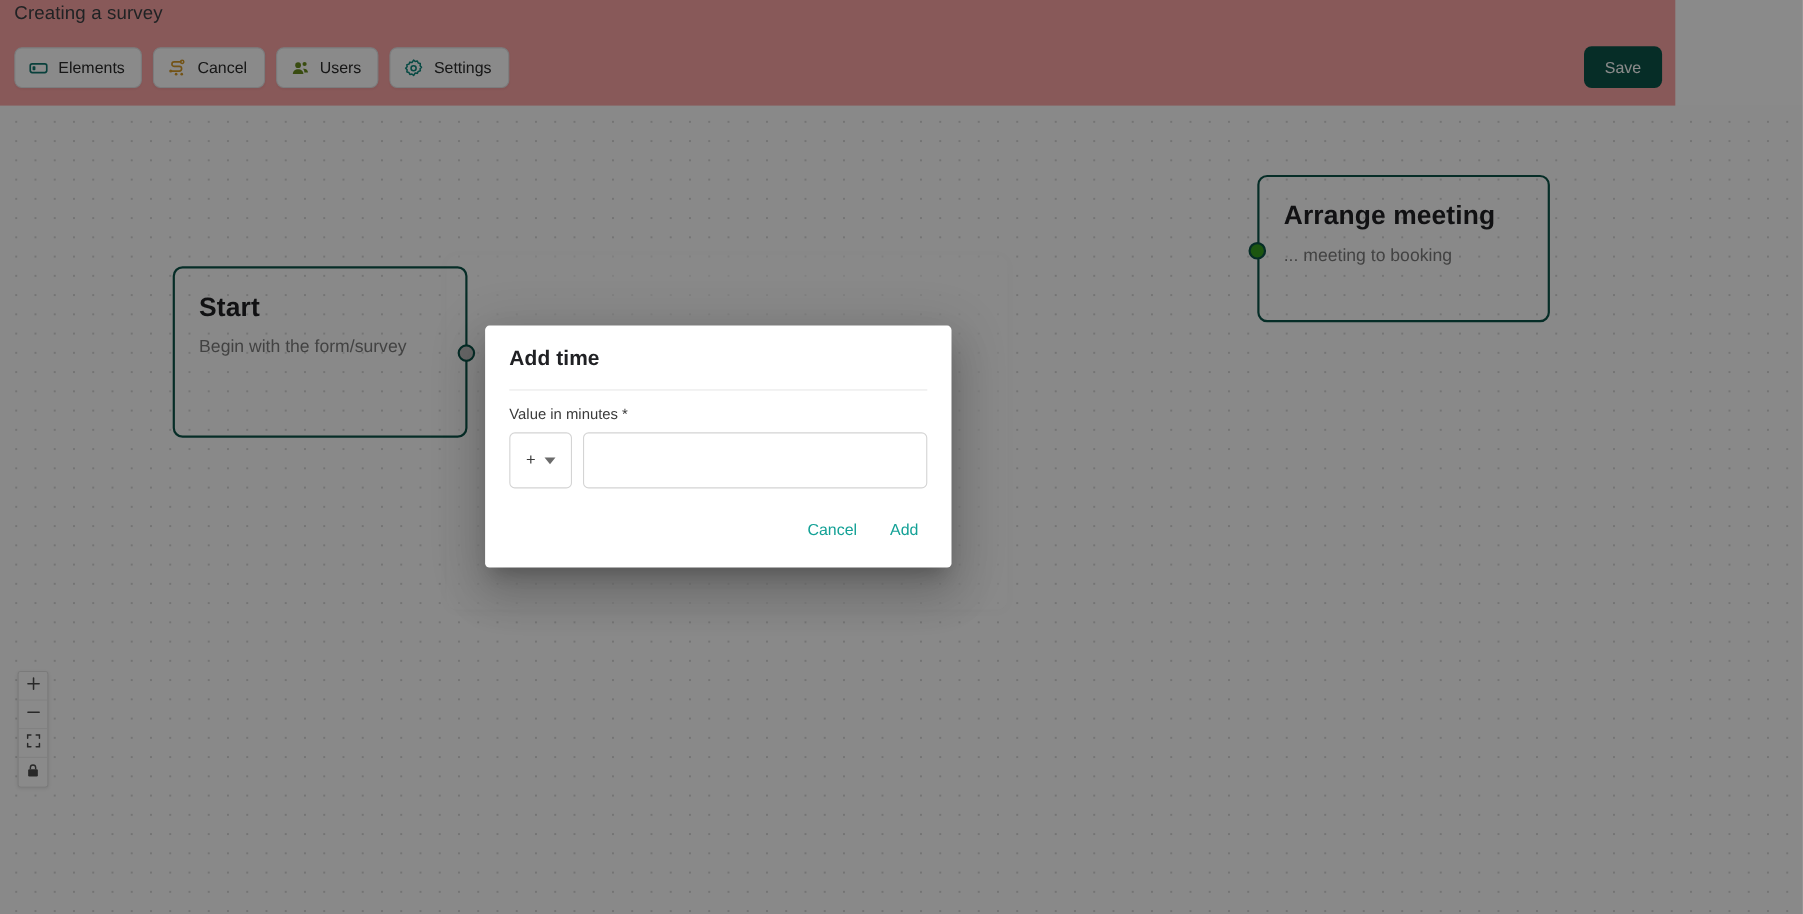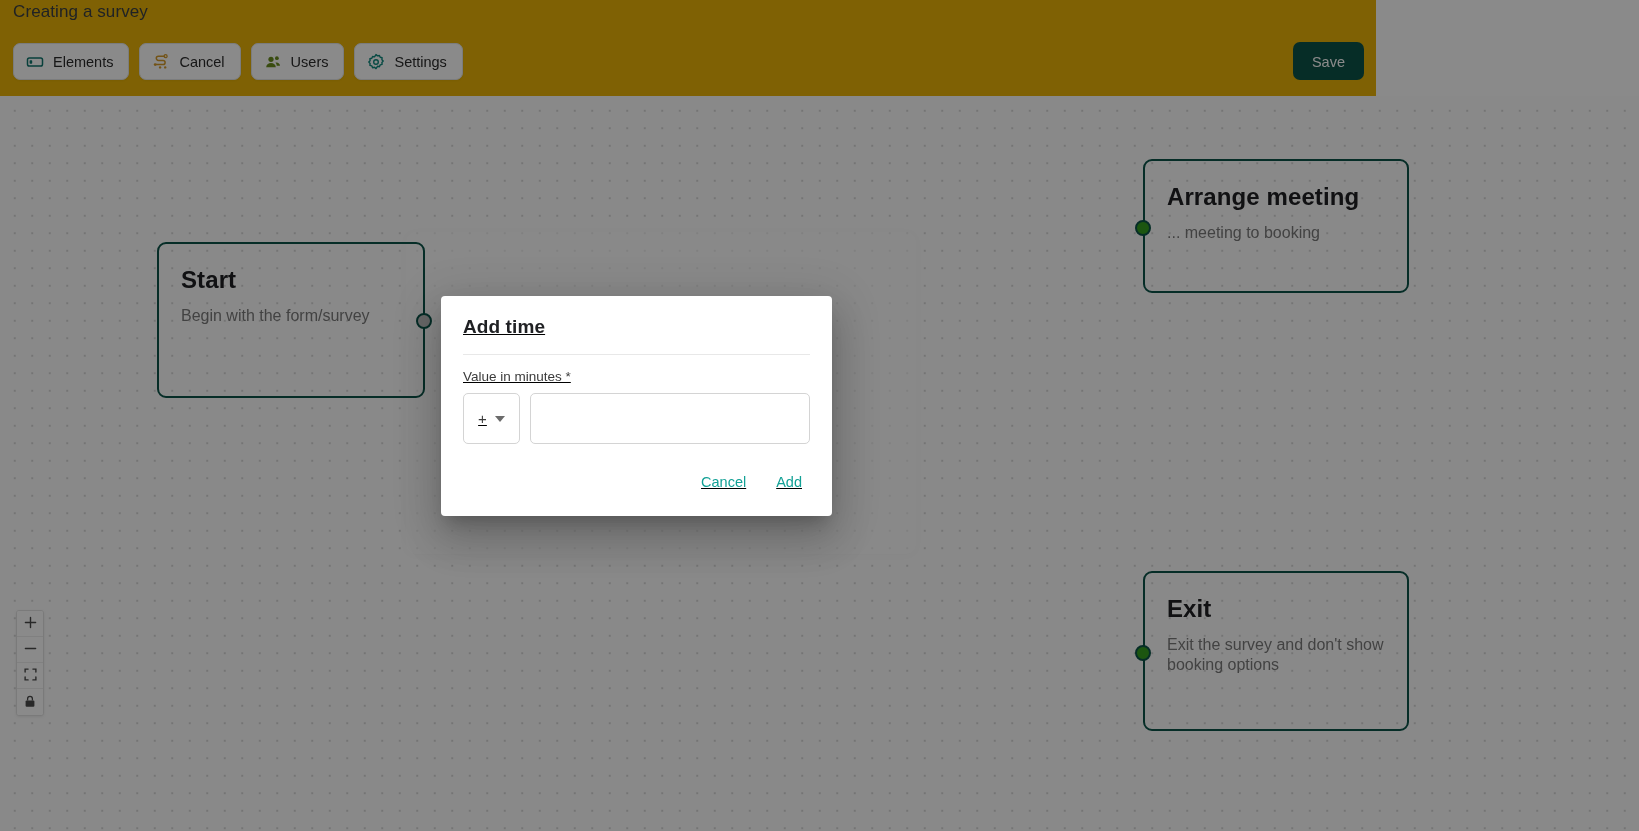--- a/index.html
+++ b/index.html
@@ -16,23 +16,23 @@
     position: relative;
     width: 1639px;
     height: 831px;
     background: #ffffff;
   }
 
   
   .header {
     position: absolute;
     left: 0; top: 0;
-    width: 1376px;
+    width: 1523px;
     height: 96px;
-    background: #eab308;
+    background: #fca5a5;
     z-index: 5;
   }
   .page-title {
     position: absolute;
     left: 13px;
     top: 2px;
     font-size: 17px;
     color: #3c4043;
     letter-spacing: 0.1px;
   }
@@ -180,27 +180,26 @@
     height: 831px;
     background: rgba(0,0,0,0.46);
     z-index: 50;
   }
 
   
   .modal {
     position: absolute;
     left: 441px;
     top: 296px;
-    width: 391px;
+    width: 424px;
     background: #ffffff;
     border-radius: 4px;
     box-shadow: 0 11px 15px -7px rgba(0,0,0,0.2), 0 24px 38px 3px rgba(0,0,0,0.14), 0 9px 46px 8px rgba(0,0,0,0.12);
     z-index: 60;
     padding: 0;
-    text-decoration: underline;
   }
   .modal-title {
     font-size: 19px;
     font-weight: bold;
     color: #202124;
     padding: 20px 22px 16px 22px;
     letter-spacing: 0.1px;
   }
   .modal-divider {
     height: 1px;
@@ -285,25 +284,20 @@
       <div class="node-desc">Begin with the form/survey</div>
       <div class="handle handle-gray h-start-right"></div>
     </div>
 
     <div class="node node-arrange">
       <div class="node-title">Arrange meeting</div>
       <div class="node-desc">... meeting to booking</div>
       <div class="handle handle-green h-left"></div>
     </div>
 
-    <div class="node node-exit">
-      <div class="node-title">Exit</div>
-      <div class="node-desc">Exit the survey and don't show booking options</div>
-      <div class="handle handle-green h-left-exit"></div>
-    </div>
 
     <div class="zoom-controls">
       <button class="zc-btn">
         <span>
           <svg width="13" height="13" viewBox="0 0 13 13">
               <path d="M6.5 1.4v10.2M1.4 6.5h10.2" stroke="#4a4a4a" stroke-width="1.4" stroke-linecap="round"></path>
             </svg>
         </span>
       </button>
       <button class="zc-btn">

